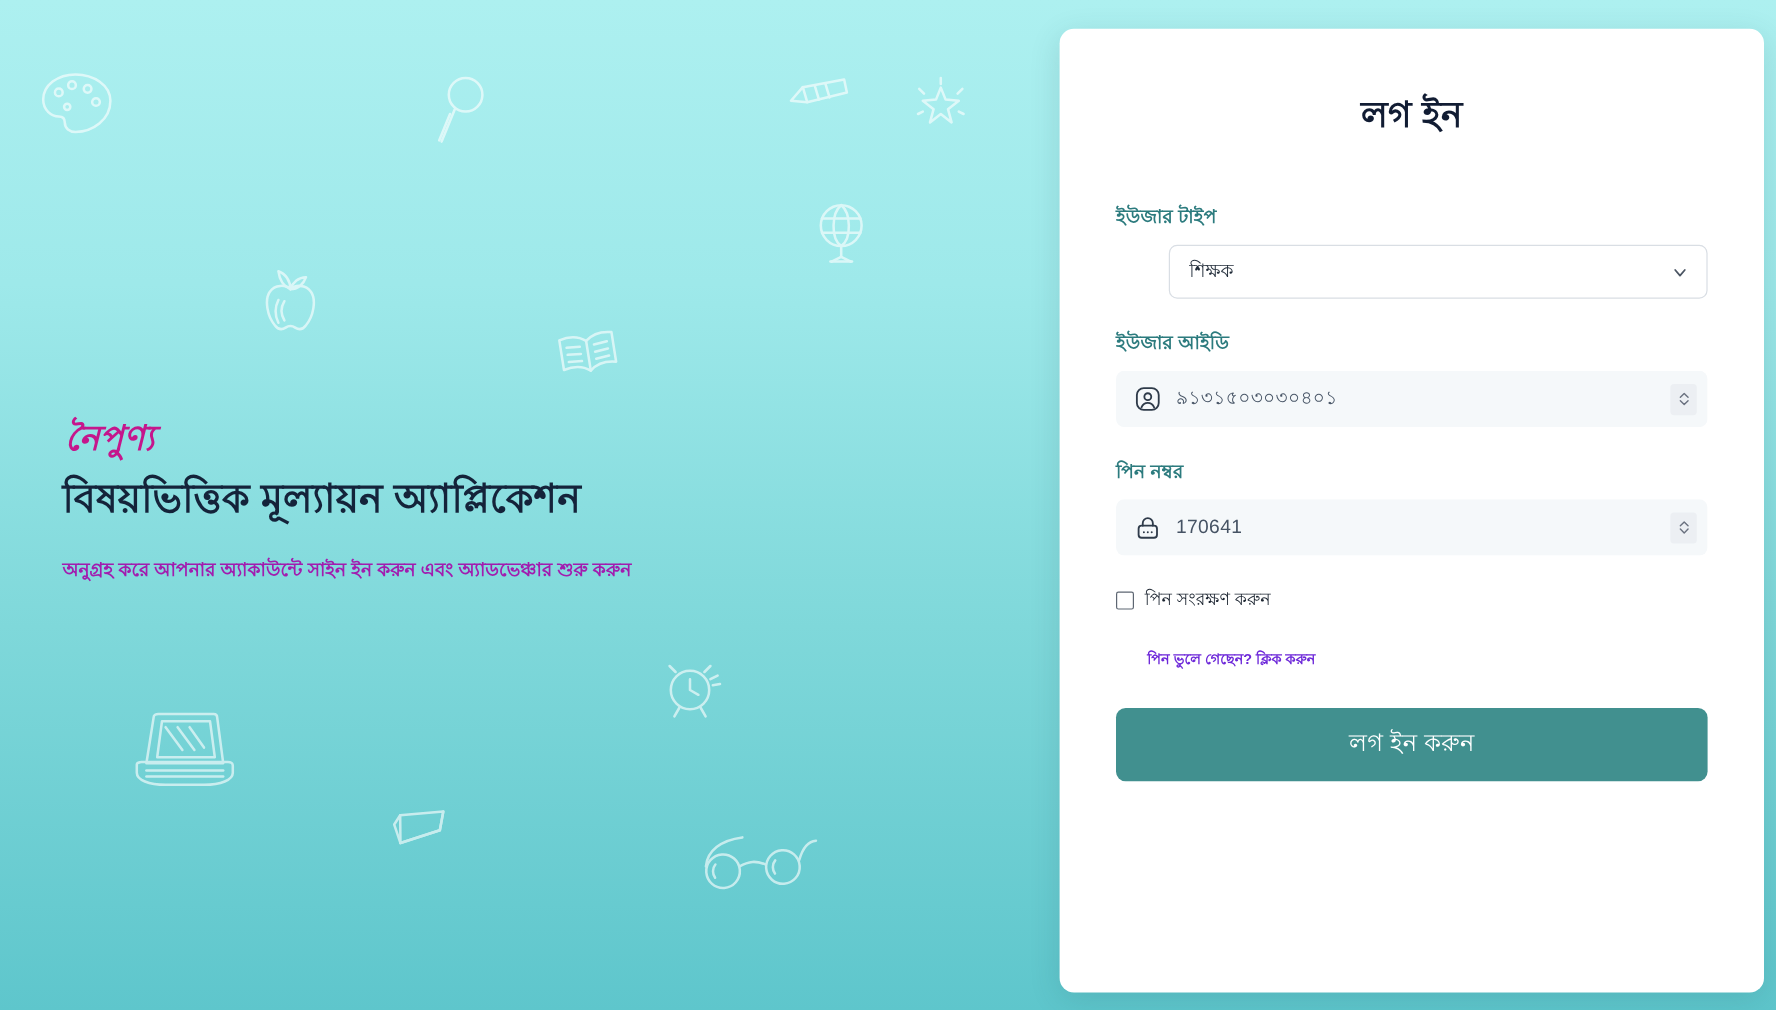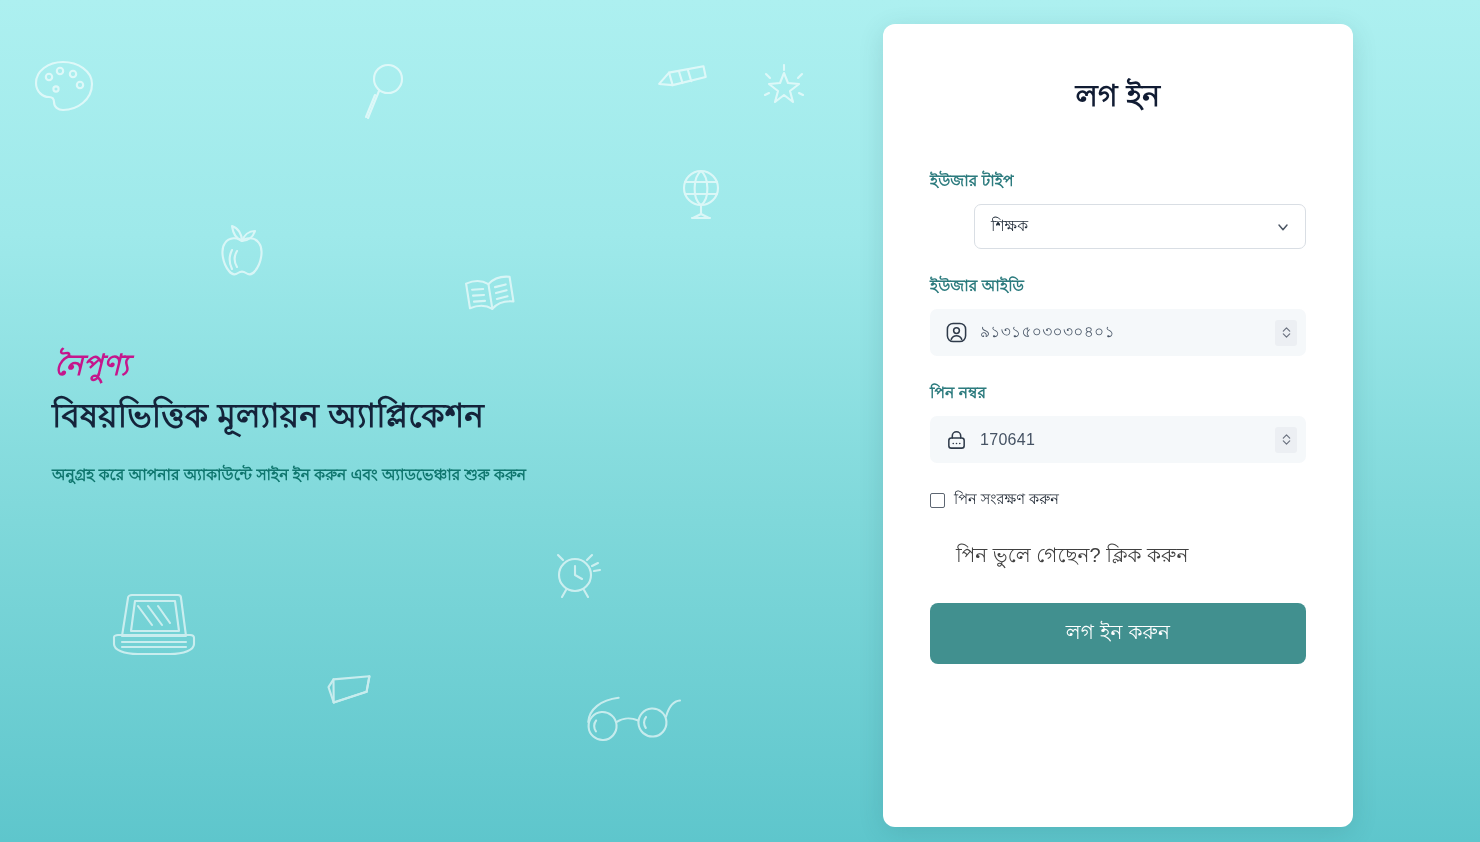--- a/index.html
+++ b/index.html
@@ -49,30 +49,30 @@
     font-weight: 700;
     color: #14233a;
     letter-spacing: .1px;
     line-height: 1.22;
     white-space: nowrap;
   }
   .hero-sub {
     margin-top: 27px;
     font-size: 15.5px;
     font-weight: 600;
-    color: #0f766e;
+    color: #a21caf;
     white-space: nowrap;
   }
 
   
   .card {
     position: absolute;
     left: 883px;
     top: 24px;
-    width: 470px;
+    width: 587px;
     height: 803px;
     background: #ffffff;
     border-radius: 12px;
     box-shadow: 0 6px 26px rgba(20,70,80,.14);
     padding: 48px 47px 0 47px;
   }
 
   .card-title {
     text-align: center;
     font-size: 30px;
@@ -181,23 +181,23 @@
   }
   .check-label {
     font-size: 14.5px;
     color: #1b2430;
     font-weight: 500;
     cursor: pointer;
   }
 
   .forgot-row { padding-left: 26px; margin-bottom: 30px; }
   .forgot-link {
-    font-size: 20px;
-    color: #404040;
-    font-weight: 400;
+    font-size: 12px;
+    color: #6d28d9;
+    font-weight: 700;
     text-decoration: none;
     cursor: pointer;
   }
 
   .submit-btn {
     width: 100%;
     height: 61px;
     background: #41908f;
     border: none;
     border-radius: 8px;

